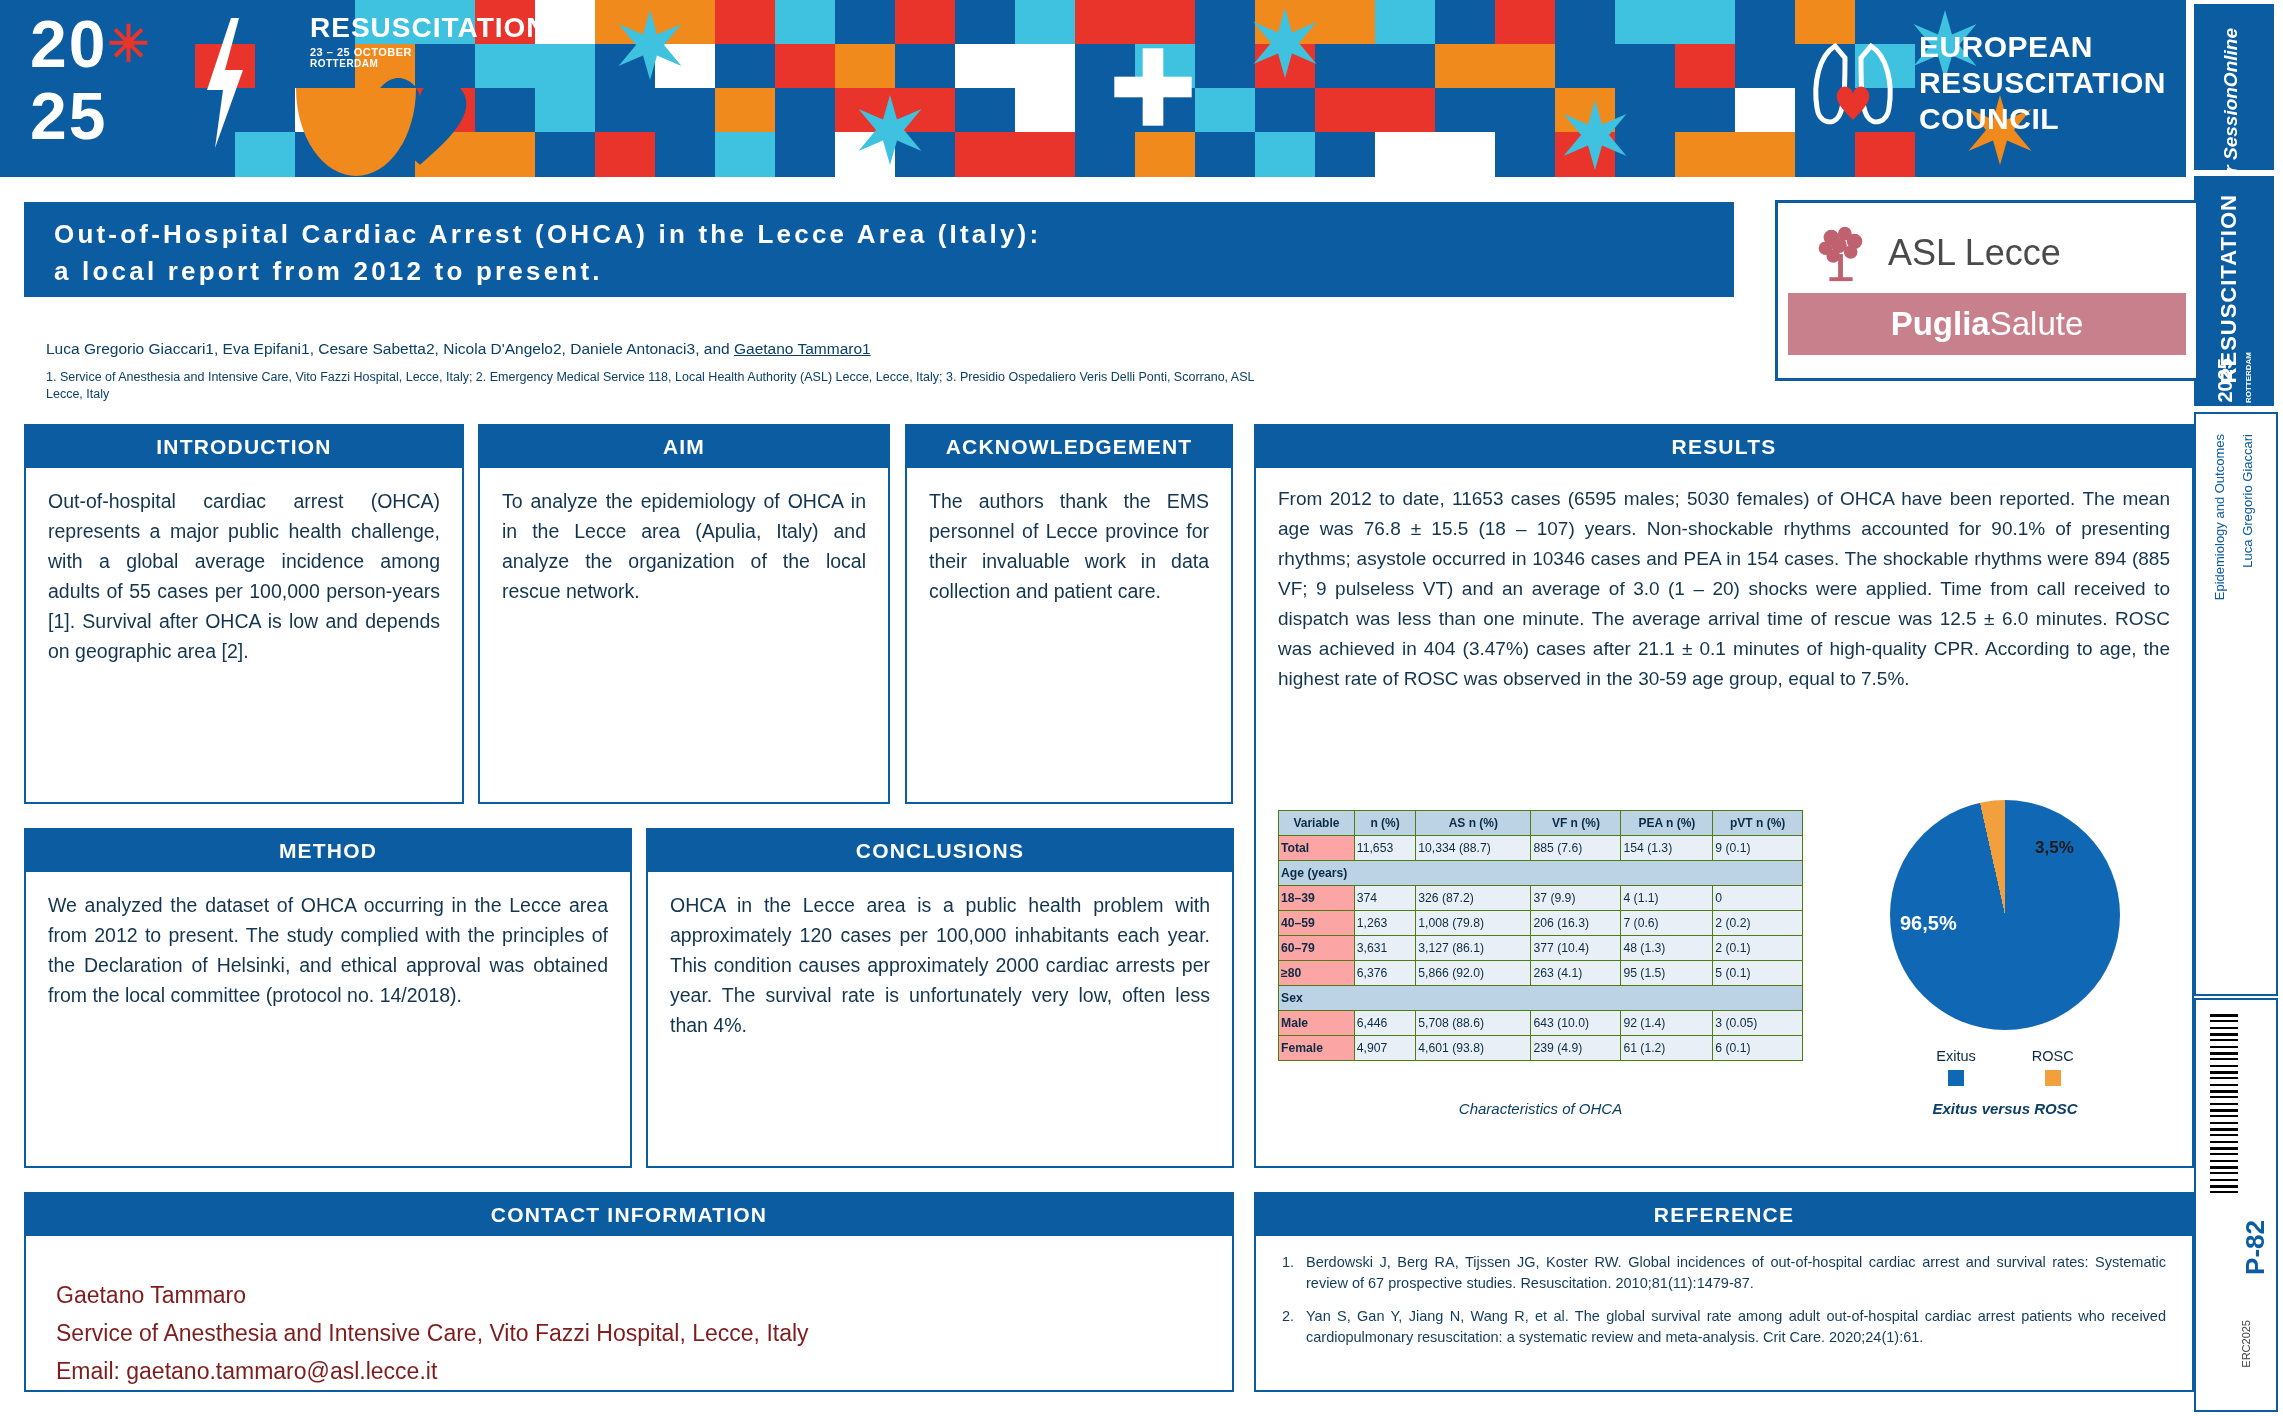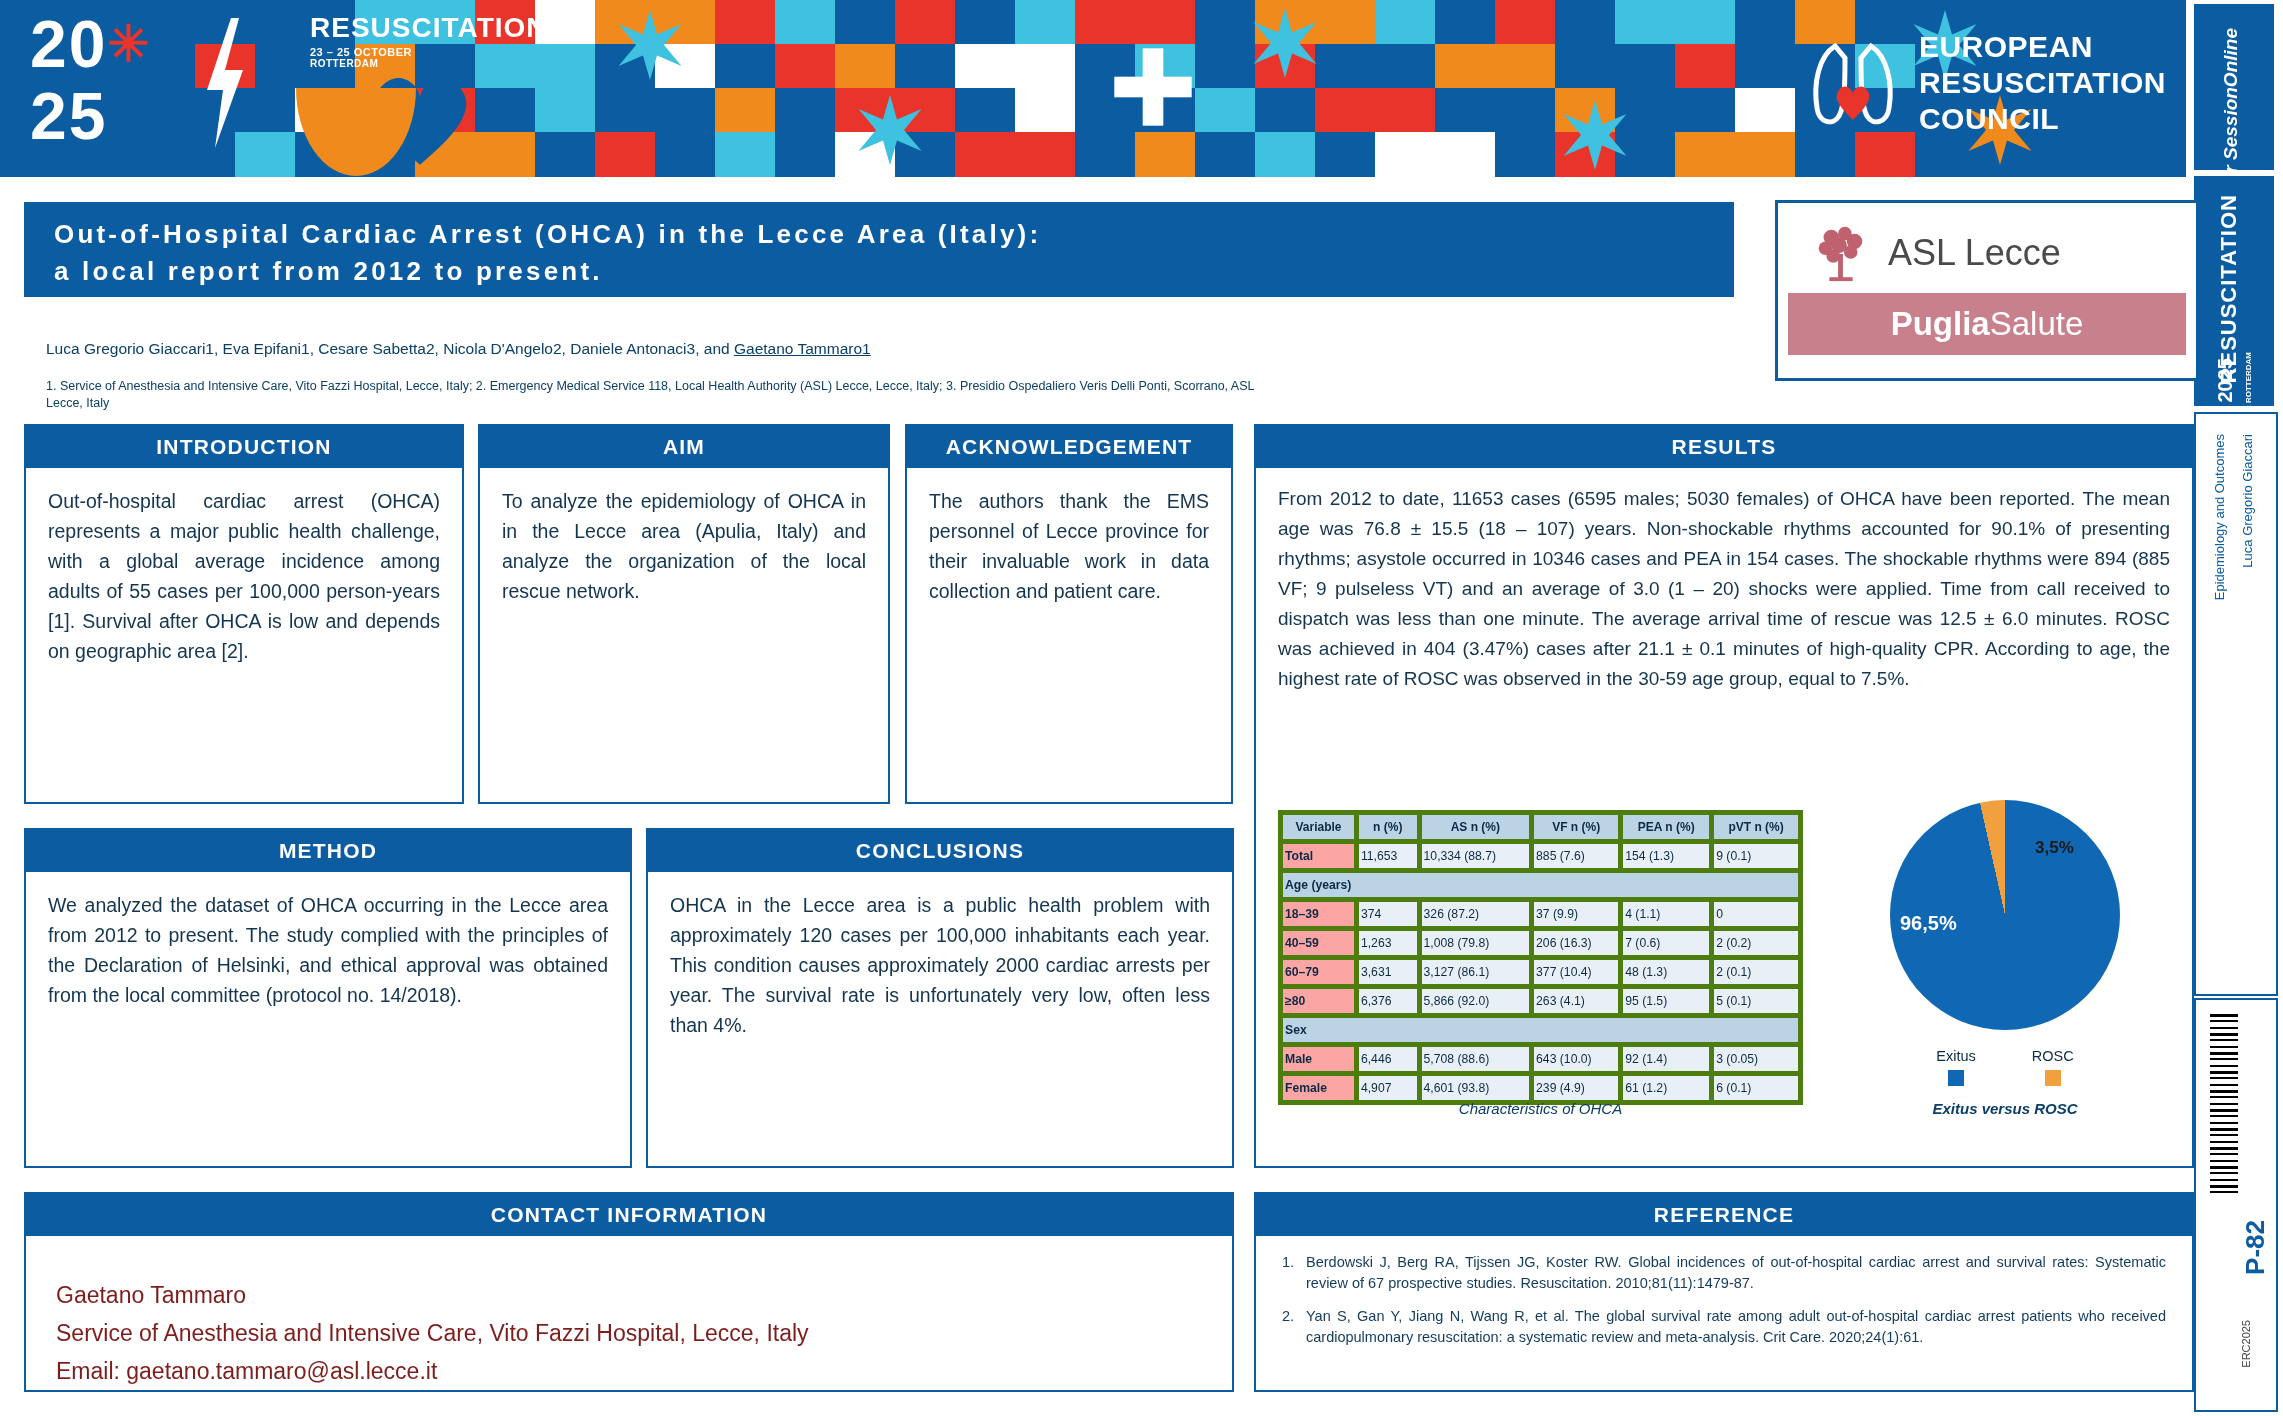--- a/index.html
+++ b/index.html
@@ -240,21 +240,21 @@
   }
   .asl-bottom .bold { font-weight: bold; }
 
   
   .authors {
     position: absolute;
     left: 46px; top: 340px;
     width: 1230px;
     color: #0b3f66;
   }
-  .authors .names { font-size: 15.5px; margin-bottom: 20px; }
+  .authors .names { font-size: 15.5px; margin-bottom: 11px; }
   .authors .names u { text-decoration: underline; }
   .authors .affil { font-size: 12.5px; line-height: 17px; }
 
   
   .panel {
     position: absolute;
     border: 2px solid #0b5ca0;
     background: #ffffff;
     box-sizing: border-box;
   }
@@ -308,21 +308,21 @@
     left: 1278px; top: 810px;
     width: 525px;
   }
   table.ohca {
     border-collapse: collapse;
     width: 525px;
     font-size: 12.2px;
     color: #0d2b44;
   }
   table.ohca th, table.ohca td {
-    border: 5px solid #4d7c0f;
+    border: 1px solid #4d7c0f;
     padding: 5px 2px;
   }
   table.ohca thead th {
     background: #bcd3e6;
     font-weight: bold;
     font-size: 12px;
   }
   table.ohca td.rowhead {
     background: #fca5a5;
     font-weight: bold;

